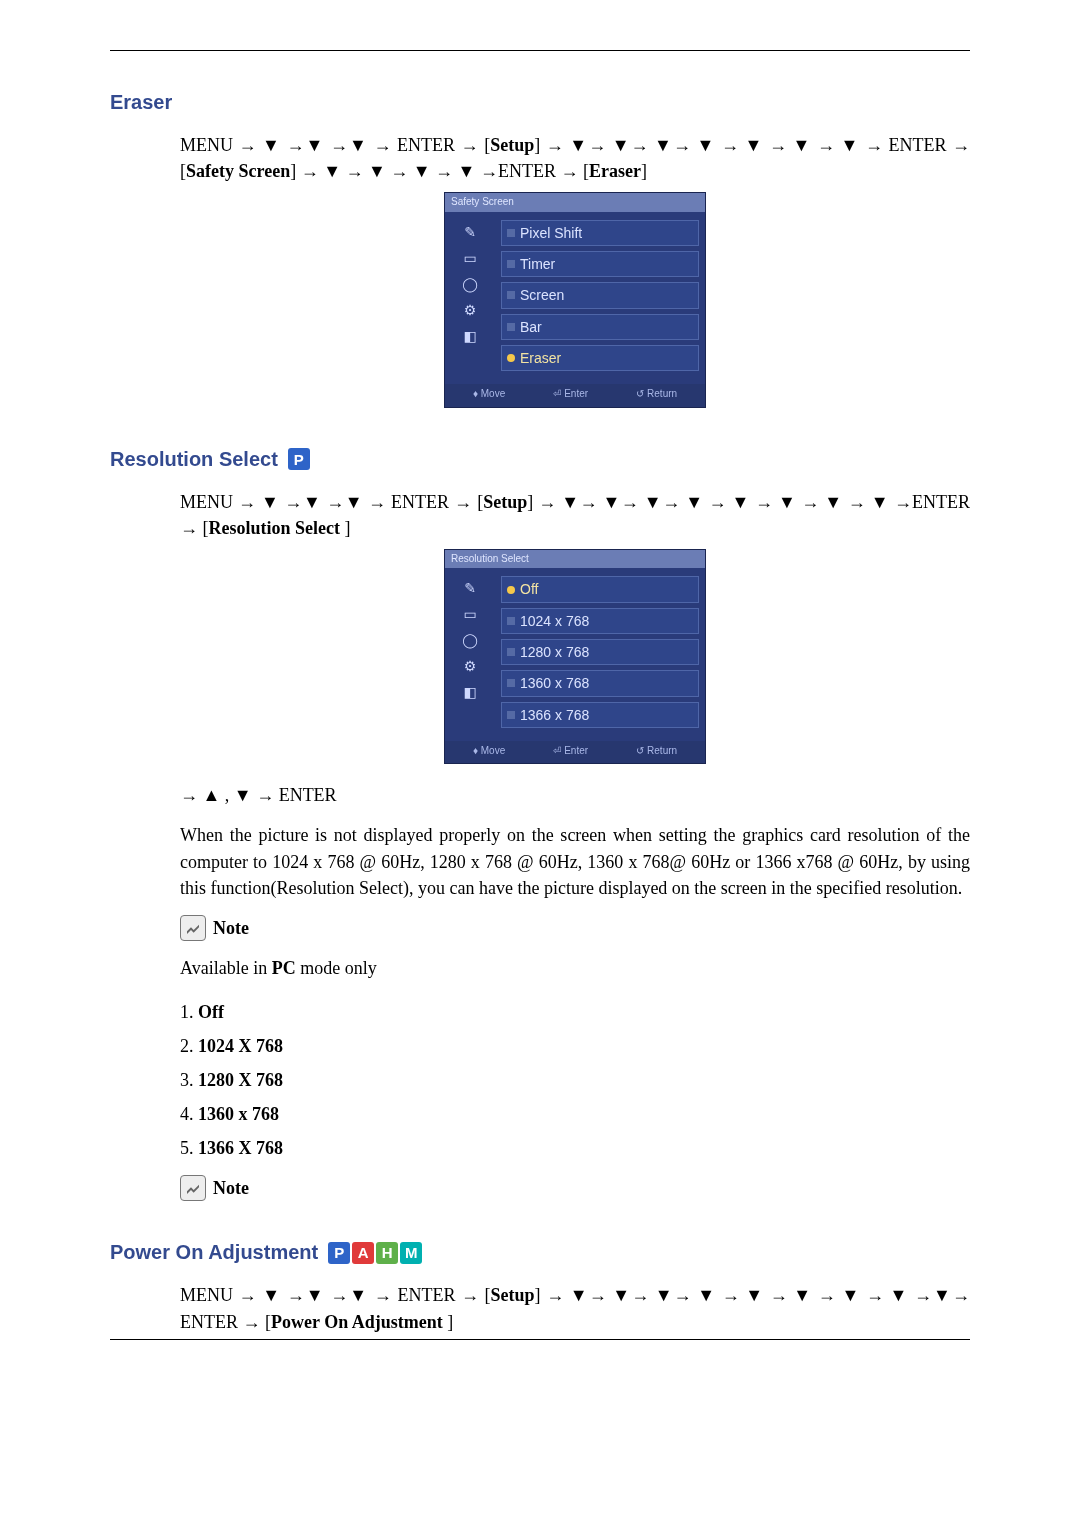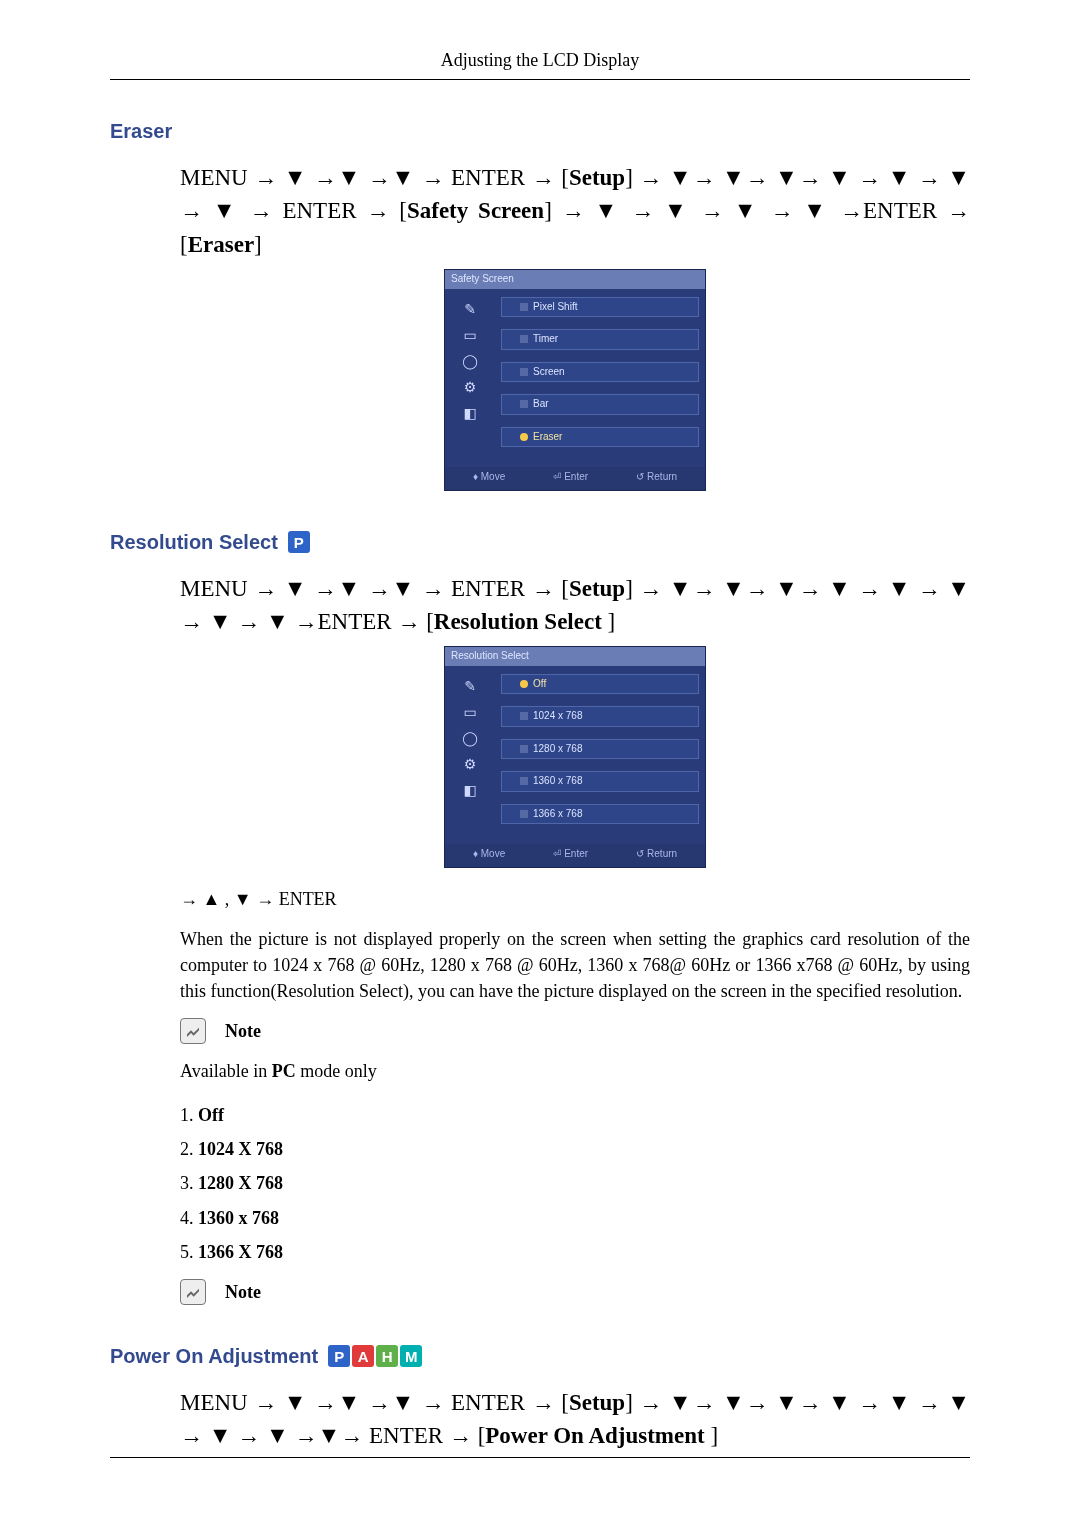--- a/index.html
+++ b/index.html
@@ -54,21 +54,21 @@
   .badge-a { background:#e03a3a; }
   .badge-h { background:#5fb04a; }
   .badge-m { background:#00b0b0; }
   .content-block {
     margin-left: 70px;
     font-size: 18px;
     line-height: 1.45;
     text-align: justify;
   }
   .nav-line {
-    font-size: 23px;
+    font-size: 18px;
     margin-bottom: 4px;
   }
   .nav-line .bold { font-weight: bold; }
   .osd {
     width: 260px;
     margin: 8px auto 18px auto;
     background: #2a3b7a;
     border: 1px solid #1a2550;
     font-family: Arial, sans-serif;
     color: #dbe3ff;
@@ -101,23 +101,23 @@
   .osd-list {
     flex: 1;
     padding: 8px 6px;
   }
   .osd-item {
     display:flex;
     align-items:center;
     gap: 5px;
     border: 1px solid #4f66a8;
     background: #2f458a;
-    padding: 2px 18px;
-    margin-bottom: 12px;
-    font-size: 10px;
+    padding: 2px 5px;
+    margin-bottom: 5px;
+    font-size: 14px;
   }
   .osd-item .marker {
     width: 8px; height: 8px;
     background:#556aa5;
     display:inline-block;
   }
   .osd-item.selected .marker {
     background:#f5c84a;
     border-radius:50%;
   }
@@ -126,21 +126,21 @@
     display:flex;
     justify-content:space-around;
     padding: 3px 4px 5px 4px;
     font-size: 10px;
     color:#aab8e8;
     background:#27376f;
   }
   .note-row {
     display:flex;
     align-items:center;
-    gap: 19px;
+    gap: 7px;
     margin: 10px 0 8px 0;
   }
   .note-icon {
     width: 24px; height: 24px;
     border: 1px solid #777;
     border-radius: 4px;
     display:inline-flex;
     align-items:center;
     justify-content:center;
     background:#eee;
@@ -155,21 +155,20 @@
     font-size: 18px;
   }
   ol.res-list li span { font-weight: bold; }
   .para { margin: 14px 0; }
   .footer-rule { margin-top: 40px; }
 </style>
 </head>
 <body>
 
 <div class="page">
-  <div class="header">Adjusting the LCD Display</div>
   <hr class="rule">
 
   <div class="section-heading">
     <span>Eraser</span>
   </div>
   <div class="content-block">
     <div class="nav-line">
       MENU → ▼ →▼ →▼ → ENTER → [<span class="bold">Setup</span>] → ▼→ ▼→ ▼→ ▼ → ▼ → ▼ → ▼ → ENTER → [<span class="bold">Safety Screen</span>] → ▼ → ▼ → ▼ → ▼ →ENTER → [<span class="bold">Eraser</span>]
     </div>
 

